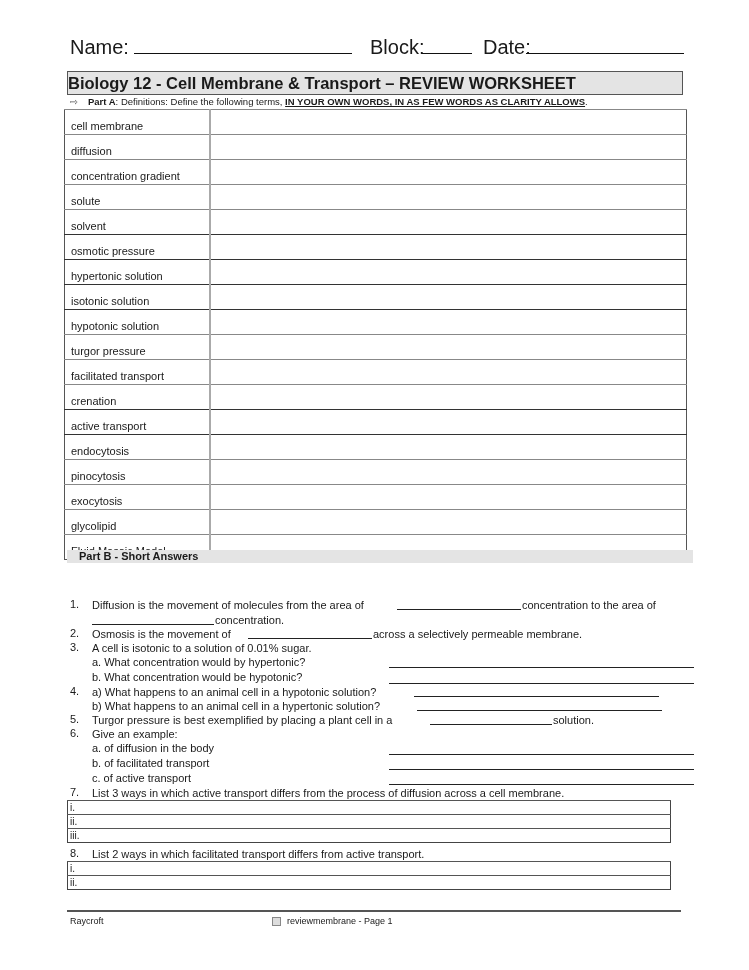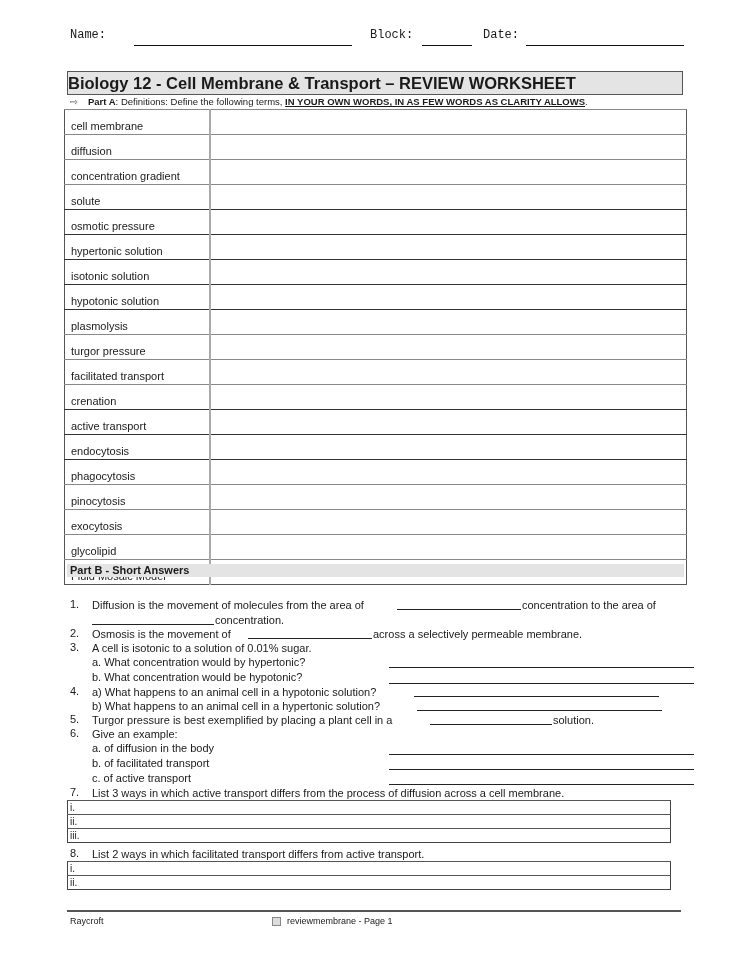--- a/index.html
+++ b/index.html
@@ -1,29 +1,29 @@
 <!DOCTYPE html>
 <html><head>
 <meta charset="utf-8">
 <style>
   html, body { margin: 0; padding: 0; background: #ffffff; }
   body { width: 749px; height: 970px; position: relative; overflow: hidden; color: #1a1a1a; font-family: "Liberation Sans", sans-serif; }
   .abs { position: absolute; }
-  .header-line { top: 26px; left: 70px; width: 620px; height: 24px; font-family: Liberation Mono, monospace; font-size: 12px; }
+  .header-line { top: 34px; left: 70px; width: 620px; height: 24px; font-family: Liberation Sans, sans-serif; font-size: 20px; }
   .header-line span { position: absolute; top: 2px; white-space: nowrap; }
   .blank { position: absolute; border-bottom: 1.5px solid #111; height: 0; }
   .title-box { left: 67px; top: 71px; width: 614px; height: 22px; background: #e4e4e4; border: 1.5px solid #555; font-weight: bold; font-size: 16.5px; line-height: 22px; }
   .parta { left: 70px; top: 96px; font-size: 9.5px; white-space: nowrap; }
   .parta .arrow { margin-right: 10px; color: #555; }
   .parta .ul { font-weight: bold; text-decoration: underline; }
   table.defs { position: absolute; left: 64px; top: 109px; width: 623px; border-collapse: collapse; border: 1.5px solid #555; }
   table.defs td { height: 22px; border-top: 1px solid #888; padding: 0 0 0 6px; font-size: 11px; vertical-align: bottom; padding-bottom: 2px; }
   table.defs td.term { width: 138px; border-right: 2px solid #aaa; }
   table.defs tr.dark td { border-top: 1.5px solid #333; border-radius: 6px; }
-  .partb-head { left: 67px; top: 564px; width: 614px; height: 13px; background: #e4e4e4; font-weight: bold; font-size: 11px; line-height: 13px; padding-left: 3px; }
+  .partb-head { left: 67px; top: 550px; width: 614px; height: 13px; background: #e4e4e4; font-weight: bold; font-size: 11px; line-height: 13px; padding-left: 12px; }
   .q { position: absolute; font-size: 11px; white-space: nowrap; line-height: 14px; }
   .num { position: absolute; left: 70px; font-size: 11px; }
   .line { position: absolute; border-bottom: 1px solid #222; }
   .boxtable { position: absolute; left: 67px; width: 604px; border: 1.5px solid #444; border-collapse: collapse; }
   .boxtable td { height: 13px; border-top: 1px solid #555; font-size: 10px; padding: 0 0 0 2px; line-height: 13px; }
   .footer-rule { left: 67px; top: 910px; width: 614px; border-top: 2px solid #555; }
   .footer-left { left: 70px; top: 916px; font-size: 9px; }
   .footer-center { left: 272px; top: 916px; font-size: 9px; text-align: right; }
   .doc-icon { display: inline-block; width: 7px; height: 7px; border: 1px solid #888; margin-right: 6px; vertical-align: middle; background: #ddd; }
 </style>
@@ -56,62 +56,58 @@
         <td></td>
       </tr>
       <tr>
         <td class="term">concentration gradient</td>
         <td></td>
       </tr>
       <tr>
         <td class="term">solute</td>
         <td></td>
       </tr>
+      <tr>
+        <td class="term">solvent</td>
+        <td></td>
+      </tr>
       <tr class="dark">
         <td class="term">osmotic pressure</td>
         <td></td>
       </tr>
       <tr class="dark">
         <td class="term">hypertonic solution</td>
         <td></td>
       </tr>
       <tr class="dark">
         <td class="term">isotonic solution</td>
         <td></td>
       </tr>
       <tr class="dark">
         <td class="term">hypotonic solution</td>
-        <td></td>
-      </tr>
-      <tr class="dark">
-        <td class="term">plasmolysis</td>
         <td></td>
       </tr>
       <tr>
         <td class="term">turgor pressure</td>
         <td></td>
       </tr>
       <tr>
         <td class="term">facilitated transport</td>
         <td></td>
       </tr>
       <tr>
         <td class="term">crenation</td>
         <td></td>
       </tr>
       <tr class="dark">
         <td class="term">active transport</td>
         <td></td>
       </tr>
       <tr class="dark">
         <td class="term">endocytosis</td>
-        <td></td>
-      </tr>
-      <tr class="dark">
-        <td class="term">phagocytosis</td>
         <td></td>
       </tr>
       <tr>
         <td class="term">pinocytosis</td>
         <td></td>
       </tr>
       <tr>
         <td class="term">exocytosis</td>
         <td></td>
       </tr>

